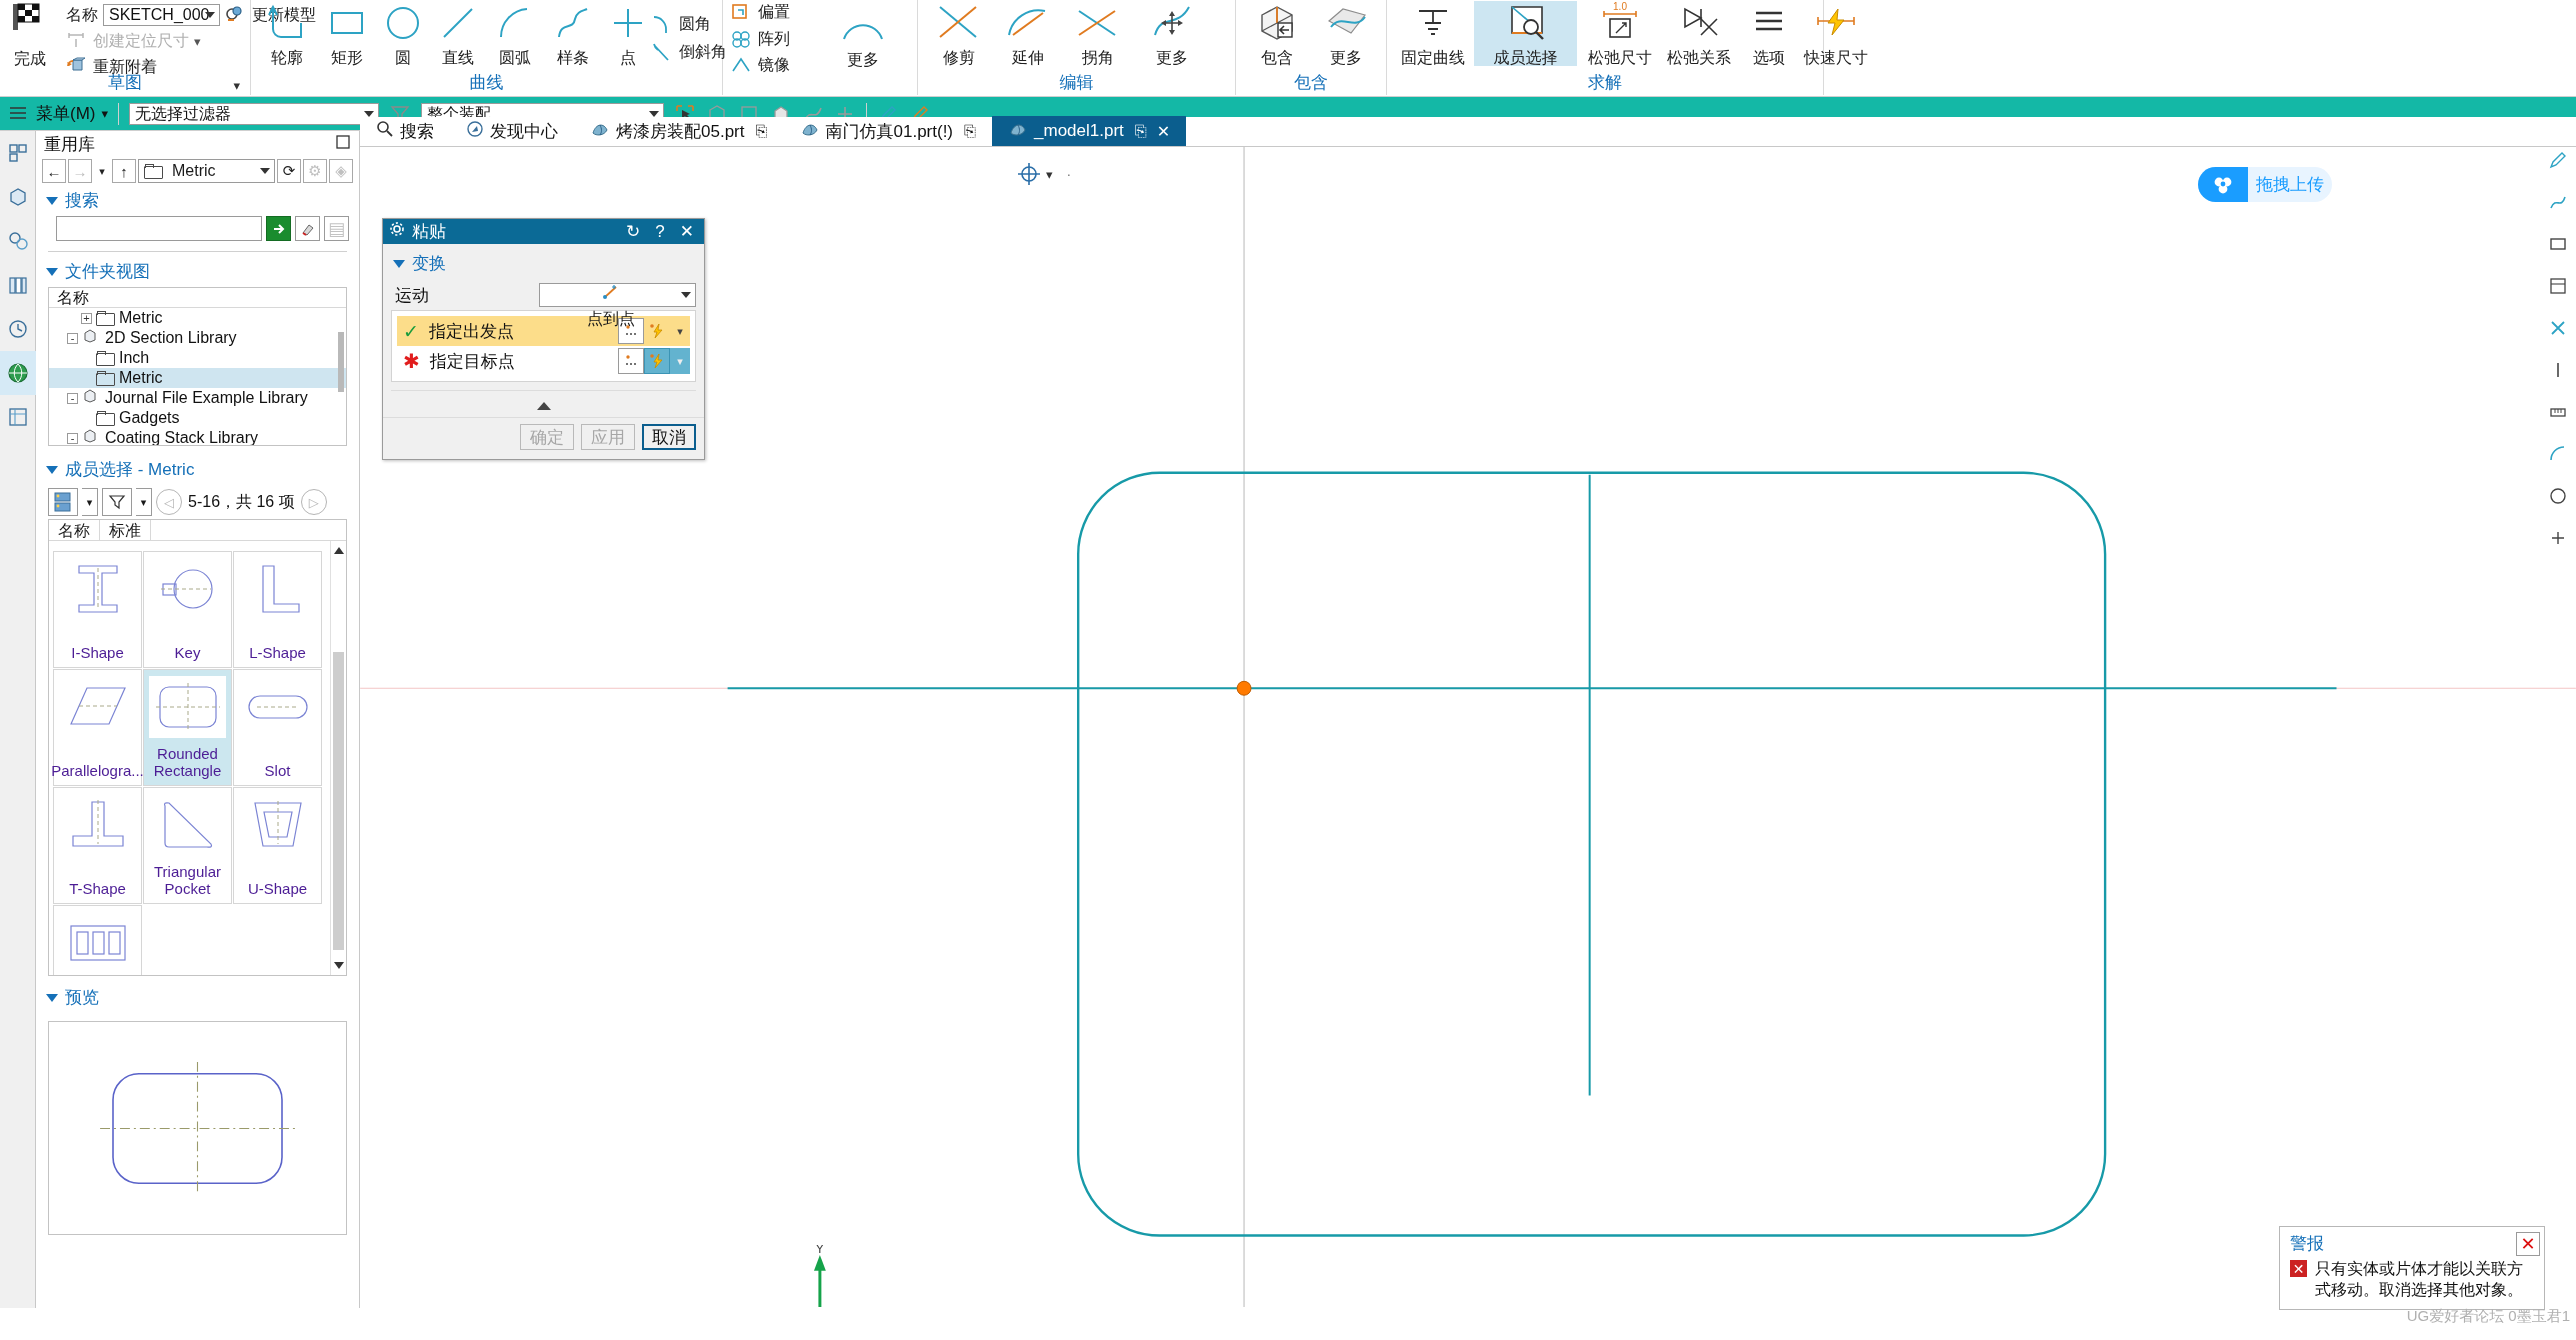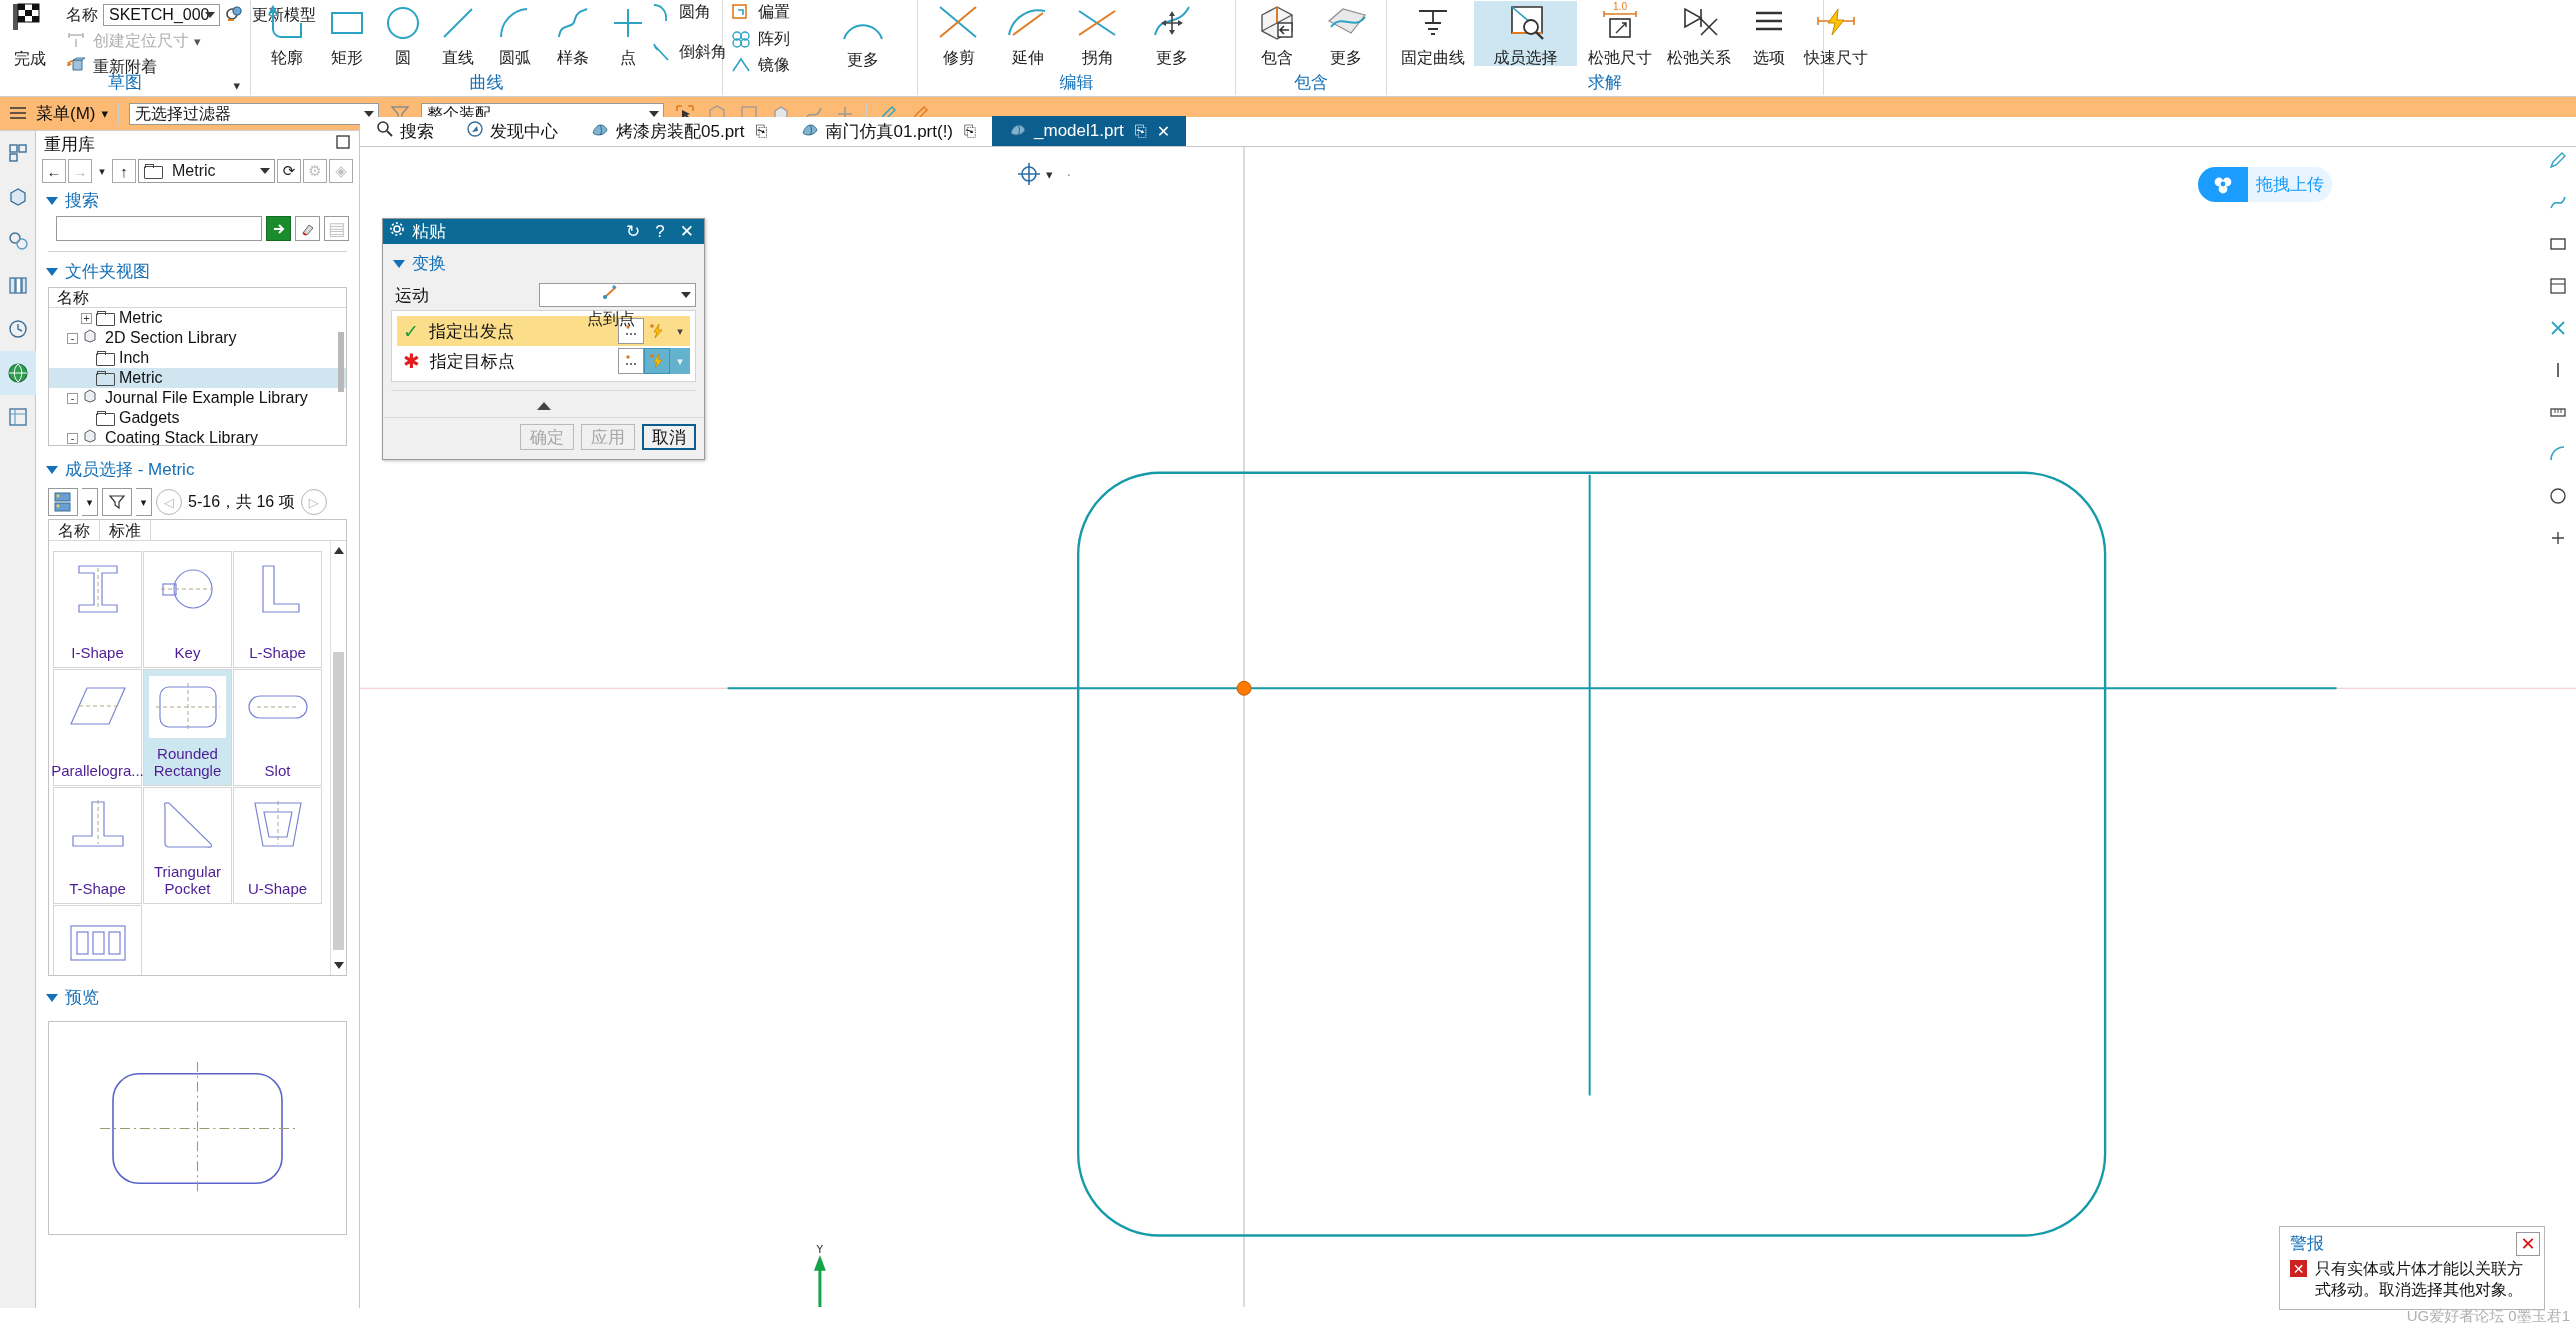--- a/index.html
+++ b/index.html
@@ -19,21 +19,21 @@
   .rgroup-title.blue { color:#1570b8; }
   .bigbtn { display:inline-block; text-align:center; vertical-align:top; cursor:default; }
   .bigbtn .ic { display:block; height:48px; line-height:48px; }
   .bigbtn .lb { display:block; font-size:16px; line-height:17px; color:#222; white-space:nowrap; }
   .bigbtn.hl { background:#cde6f2; }
 
   .smallrow { display:flex; align-items:center; gap:5px; height:24px; font-size:16px; color:#222; white-space:nowrap; }
   .smallrow .sic { width:22px; height:20px; display:inline-block; }
 
   
-  .menubar { position:absolute; left:0; top:97px; width:2576px; height:34px; background:#fdba74; border-bottom:1px solid #cfcfcf; display:flex; align-items:center; gap:10px; padding-left:8px; }
+  .menubar { position:absolute; left:0; top:97px; width:2576px; height:34px; background:#14b8a6; border-bottom:1px solid #cfcfcf; display:flex; align-items:center; gap:10px; padding-left:8px; }
   .menuitem { font-size:17px; color:#111; display:flex; align-items:center; gap:6px; }
   .combo { height:22px; border:1px solid #9a9a9a; background:#fff; font-size:16px; padding:0 22px 0 5px; line-height:20px; position:relative; color:#111; }
   .combo .cv { position:absolute; right:4px; top:7px; width:0;height:0;border-left:5px solid transparent;border-right:5px solid transparent;border-top:6px solid #333; }
   .mbicon { width:22px; height:22px; display:inline-block; }
 
   
   .dockstrip { position:absolute; left:0; top:131px; width:36px; height:1177px; background:#f0f0f0; border-right:1px solid #c8c8c8; }
   .dockicon { width:36px; height:44px; display:flex; align-items:center; justify-content:center; }
   .dockicon.sel { background:#d6eaf6; }
 
@@ -243,21 +243,21 @@
             </svg></span>
         <span class="lb">样条</span>
       </div>
       <div class="bigbtn" style="position:absolute;left:352px;top:1px;width:50px;">
         <span class="ic"><svg width="44" height="44" viewBox="0 0 44 44">
               <path d="M22 8 L22 36 M8 22 L36 22" stroke="#2da3c4" stroke-width="2"></path>
             </svg></span>
         <span class="lb">点</span>
       </div>
 
-      <div style="position:absolute;left:401px;top:0;" class="smallrow">
+      <div style="position:absolute;left:401px;top:12px;" class="smallrow">
         <span class="sic"><svg width="26" height="20" viewBox="0 0 26 20">
               <path d="M2 3 A12 12 0 0 1 14 15 L14 19" stroke="#2da3c4" stroke-width="1.8" fill="none"></path>
             </svg></span>
         <span>圆角</span>
       </div>
       <div style="position:absolute;left:401px;top:40px;" class="smallrow">
         <span class="sic"><svg width="26" height="20" viewBox="0 0 26 20">
               <path d="M2 2 A10 10 0 0 0 6 8 M3 4 L16 18" stroke="#2da3c4" stroke-width="1.8" fill="none"></path>
             </svg></span>
         <span>倒斜角</span>

